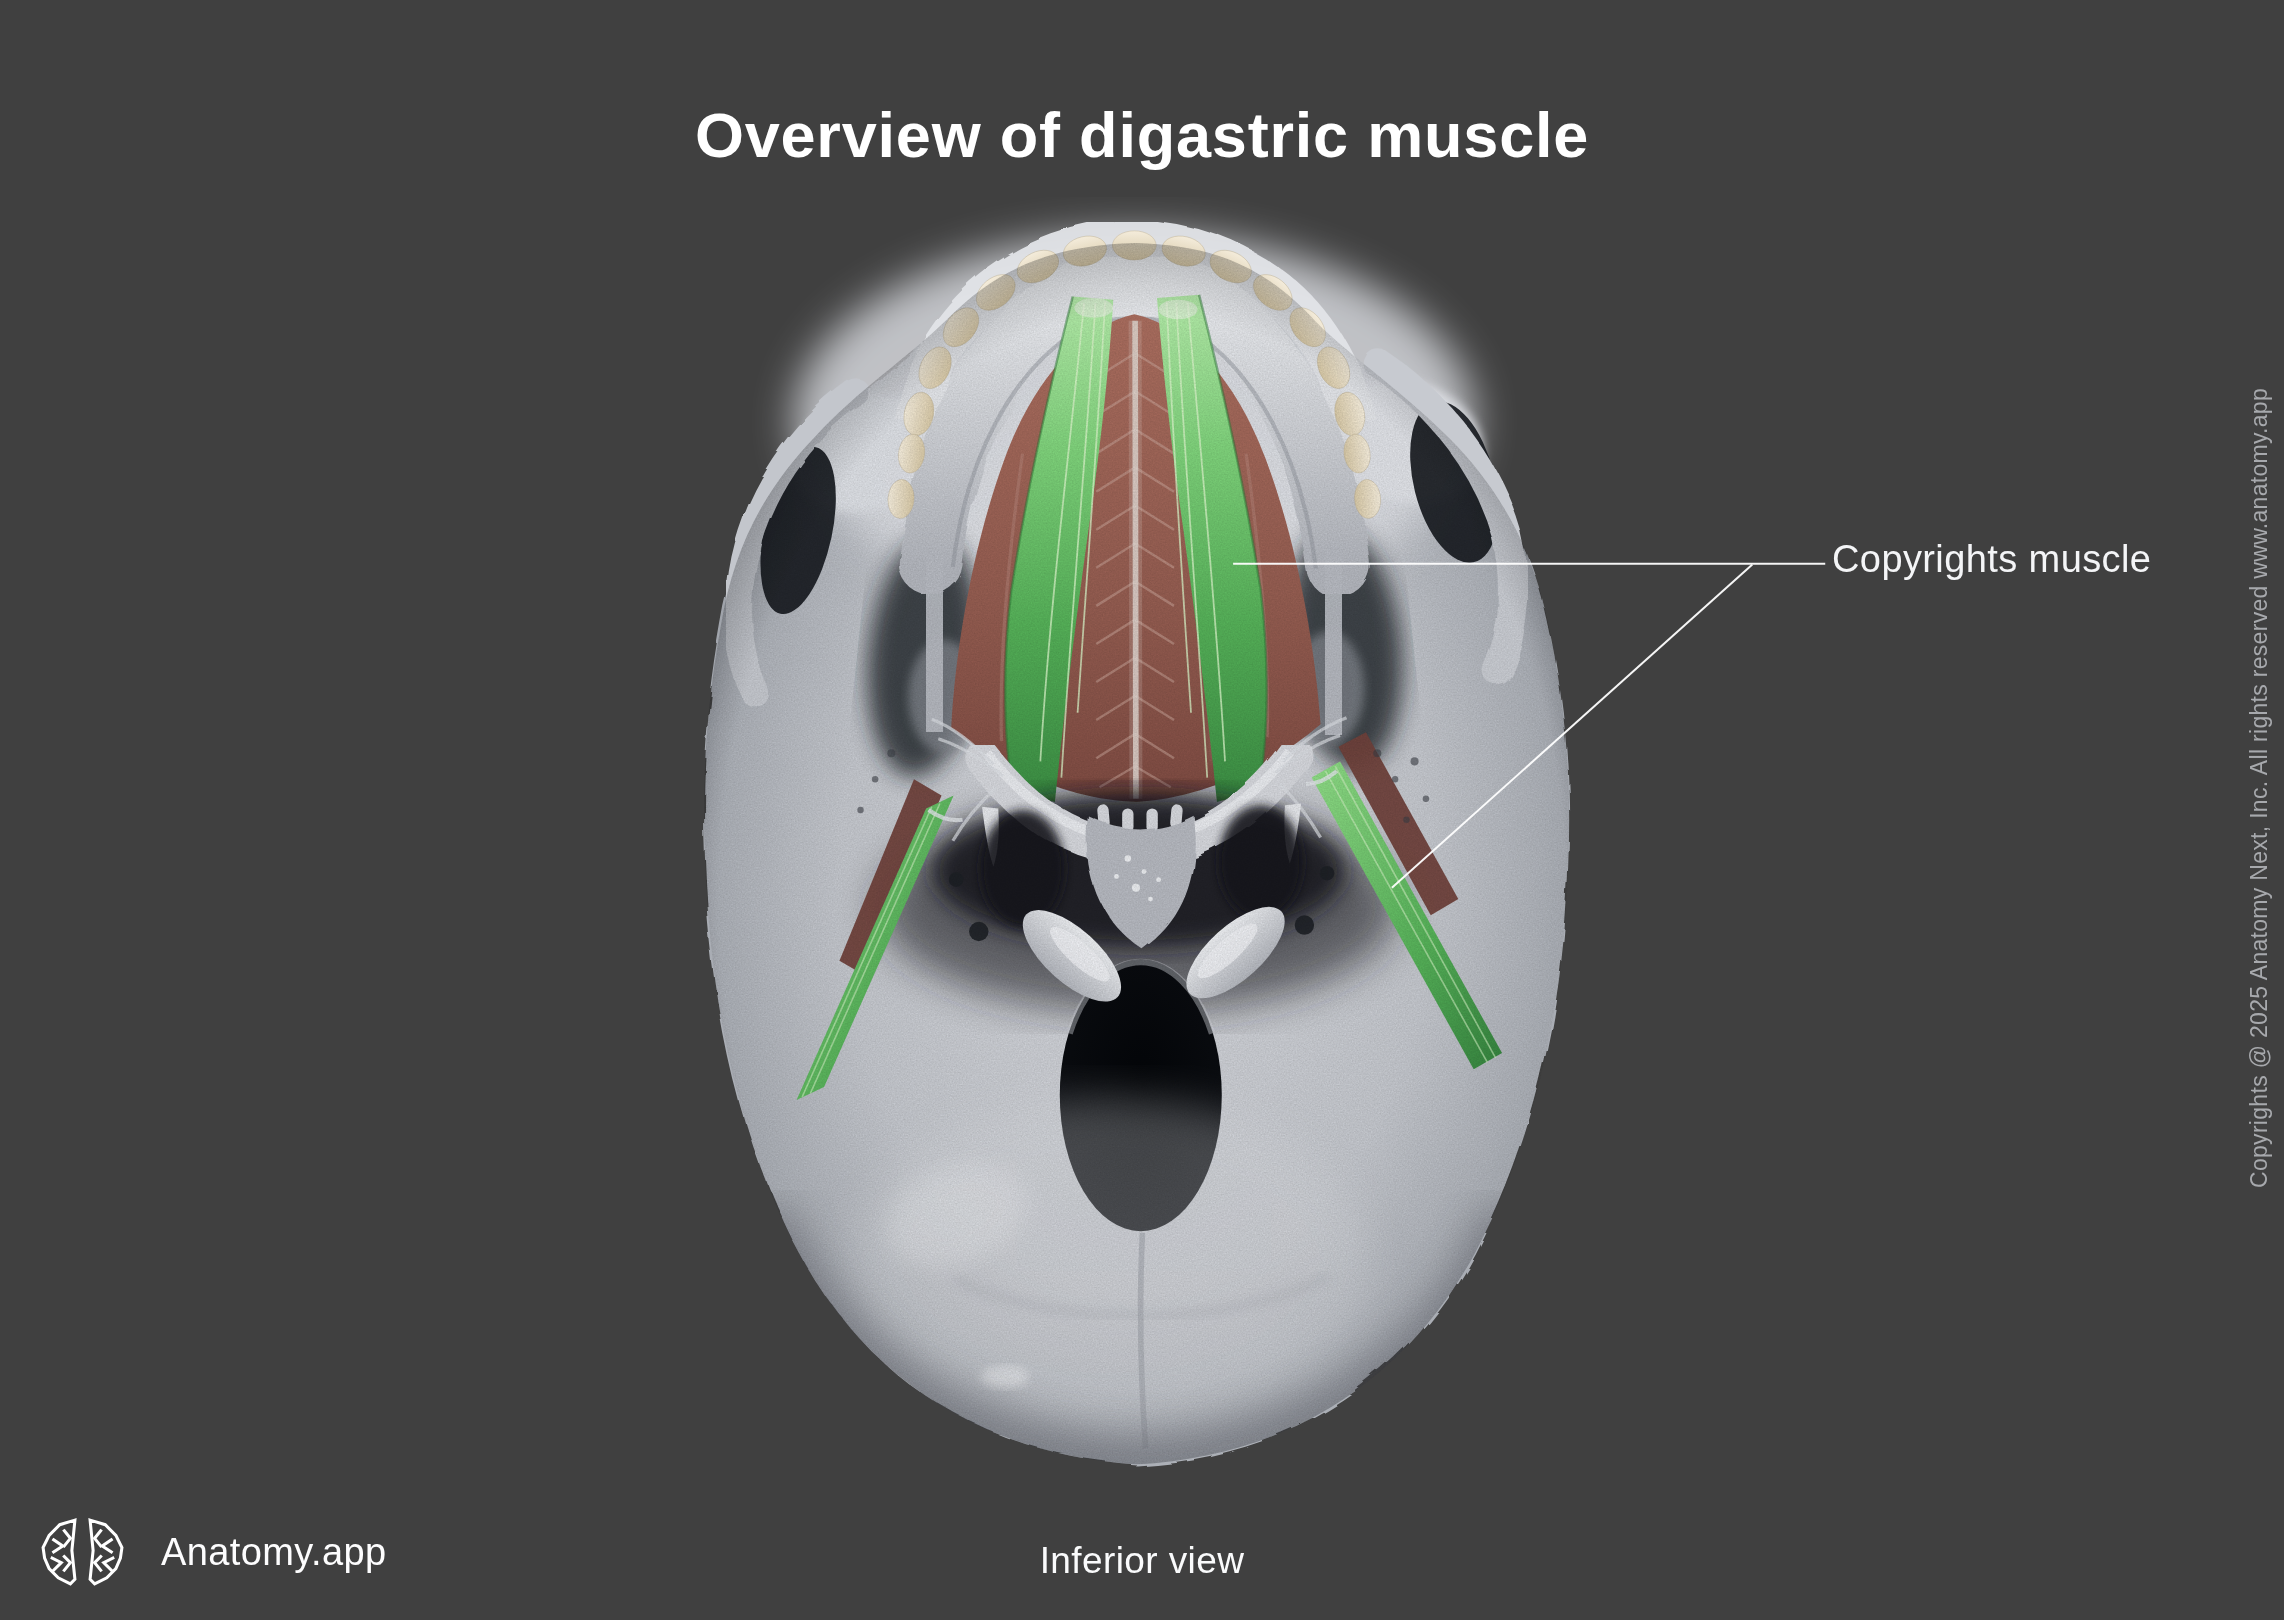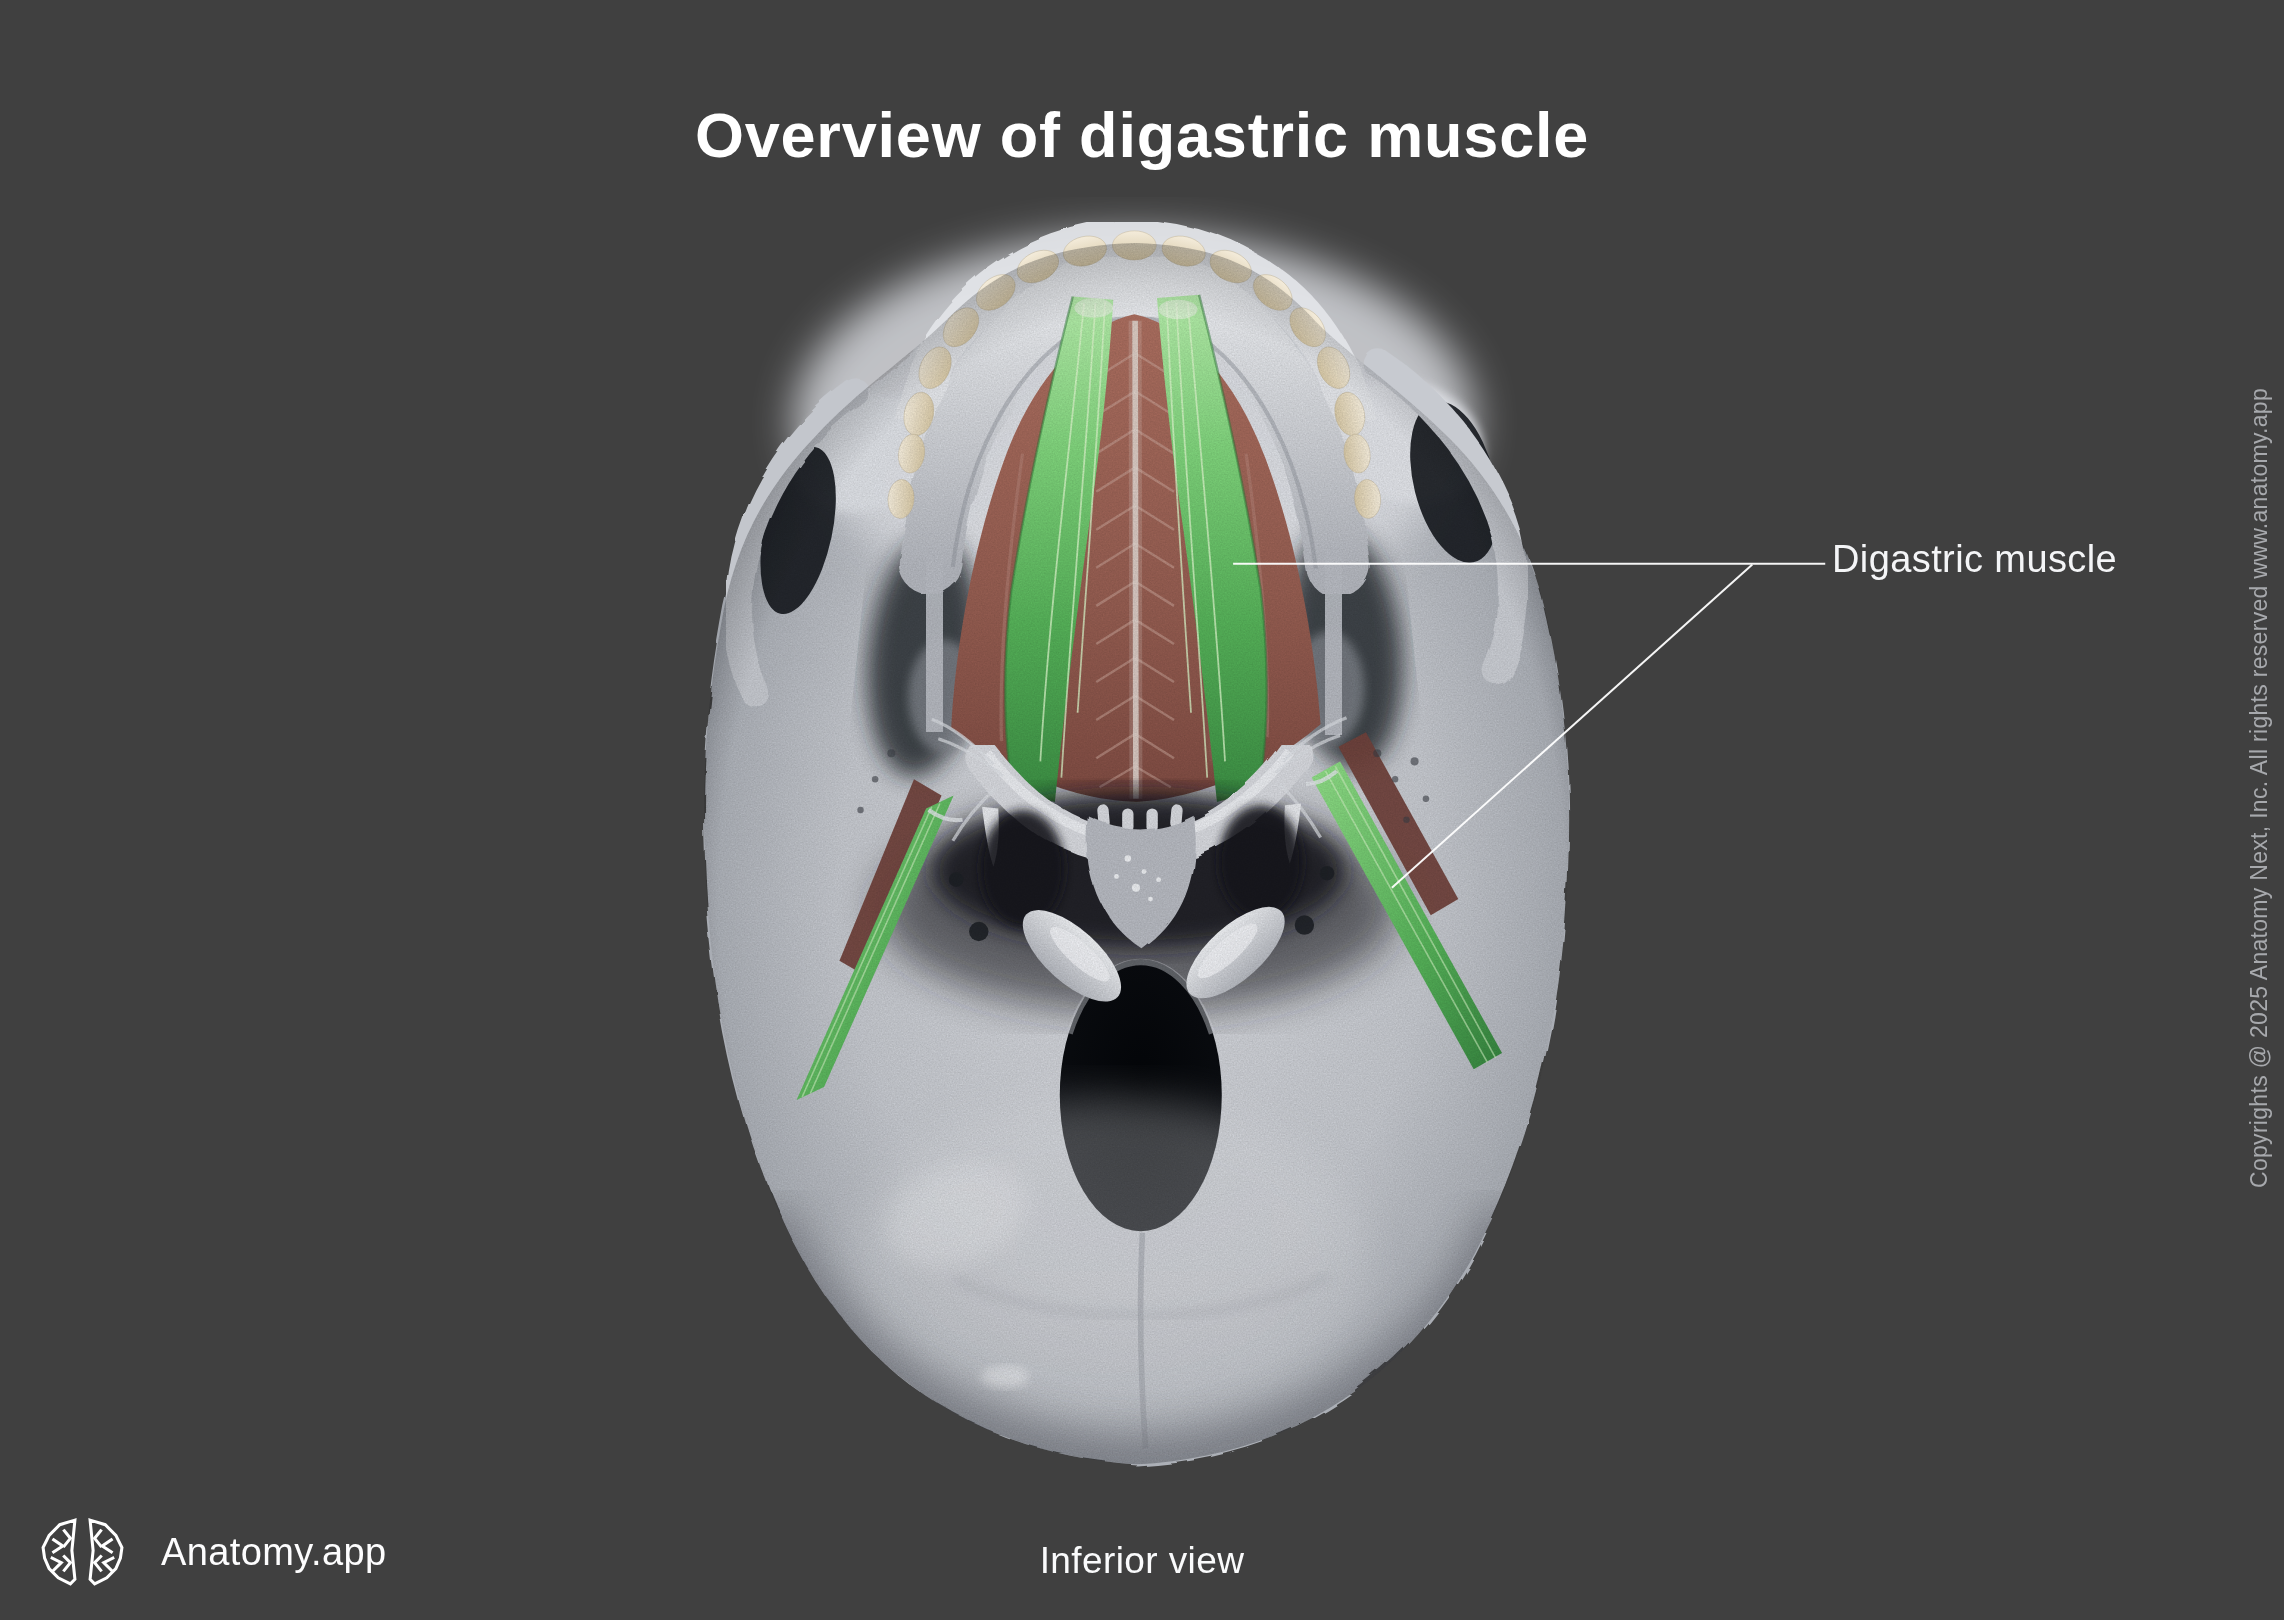--- a/index.html
+++ b/index.html
@@ -288,21 +288,21 @@
     </g>
 
     <g stroke="#ffffff" stroke-width="2.5" opacity="0.95">
       <line x1="1718" y1="1096" x2="2163" y2="697"></line>
       <line x1="1522" y1="696" x2="2253" y2="696"></line>
     </g>
   </svg>
 
   <h1 class="page-title">Overview of digastric muscle</h1>
 
-  <div class="annotation-label">Digastric muscle</div>
+  <div class="annotation-label">Copyrights muscle</div>
 
   <div class="view-caption">Inferior view</div>
 
   <div class="brand">
     <svg class="brand-logo" viewBox="0 0 120 100">
       <g stroke="#ffffff" stroke-width="4" fill="none" stroke-linecap="square" stroke-linejoin="miter">
         <g id="halfL">
           <path d="M50 8 L30 14 L16 28 L8 44 L10 58 L16 72 L28 84 L44 92 L50 86 L46 48 Z"></path>
           <path d="M22 34 L34 42 L22 50"></path>
           <path d="M36 22 L44 32 L36 42"></path>

